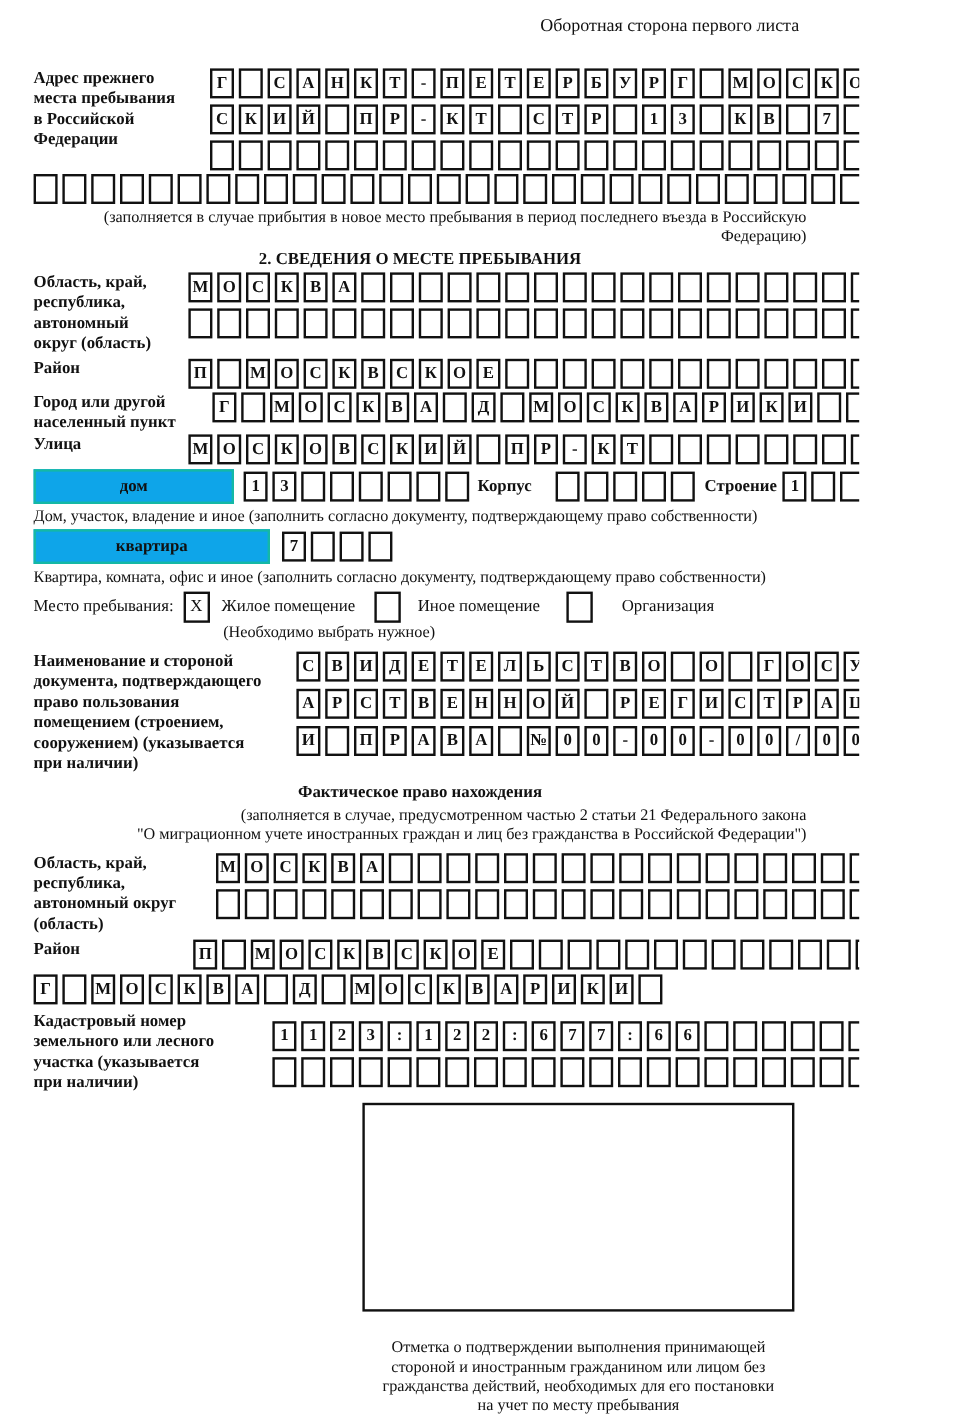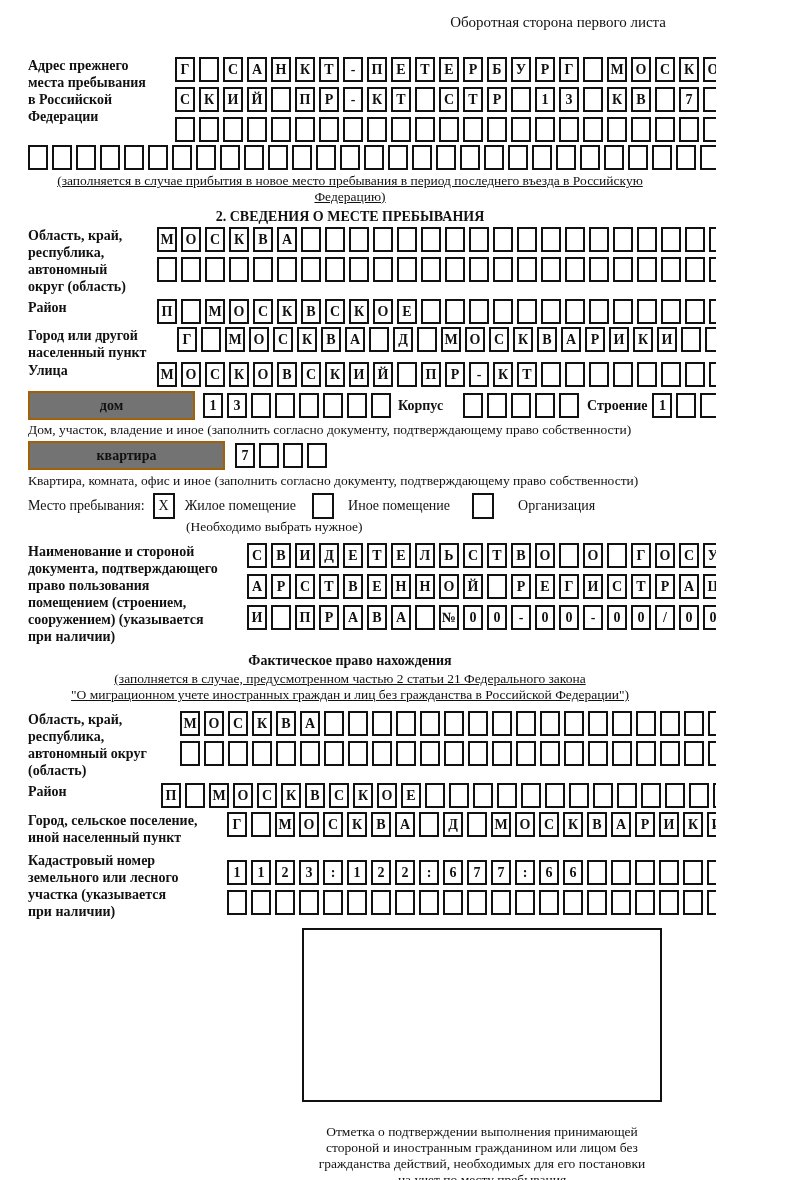--- a/index.html
+++ b/index.html
@@ -17,27 +17,27 @@
   .w152{width:152px}.w133{width:133px}.w199{width:199px}.w219{width:219px}
   .boxcol{display:flex;flex-direction:column;gap:5px;}
   .boxes{display:flex;gap:4px;}
   .cb{
     width:16px;height:21px;border:2px solid #111;flex:0 0 auto;
     display:inline-flex;align-items:center;justify-content:center;
     font-size:14px;line-height:1;background:#fff;
   }
   .cb.mark{width:18px;height:22px;}
   .biglabel{
-    border:2px solid #a16207;height:25px;display:flex;align-items:center;justify-content:center;
-    font-size:14px;flex:0 0 auto;background:#737373;
+    border:2px solid #14b8a6;height:25px;display:flex;align-items:center;justify-content:center;
+    font-size:14px;flex:0 0 auto;background:#0ea5e9;
   }
   .dom-box{width:163px;}
   .kv-box{width:193px;}
   .note{font-size:13.5px;line-height:16px;}
-  .note.center{text-align:center;text-decoration:underline;}
+  .note.center{text-align:right;}
   .sec-title{font-size:14px;font-weight:bold;text-align:center;}
   .stay-row{display:flex;align-items:center;font-size:14px;margin-top:4px;}
   .stamp-wrap{width:360px;margin-left:auto;margin-right:10px;margin-top:8px;}
   .stamp-box{border:2px solid #111;height:170px;background:#fff;}
   .stamp-note{font-size:13.5px;line-height:16px;text-align:center;white-space:pre-line;margin-top:22px;}
   .mt2{margin-top:2px}.mt3{margin-top:3px}.mt4{margin-top:4px}
   .mt6{margin-top:6px}.mt8{margin-top:8px}
   .cad-offset{margin-top:8px;}
 </style>
 </head>
@@ -542,22 +542,20 @@
         <span class="cb"></span>
         <span class="cb"></span>
         <span class="cb"></span>
         <span class="cb"></span>
         <span class="cb"></span>
         <span class="cb"></span>
       </div>
   </div>
 
   <div class="frow mt4">
-    <div class="flabel w199">Город, сельское поселение,
-иной населенный пункт</div>
     <div class="boxes">
         <span class="cb">Г</span>
         <span class="cb"></span>
         <span class="cb">М</span>
         <span class="cb">О</span>
         <span class="cb">С</span>
         <span class="cb">К</span>
         <span class="cb">В</span>
         <span class="cb">А</span>
         <span class="cb"></span>

